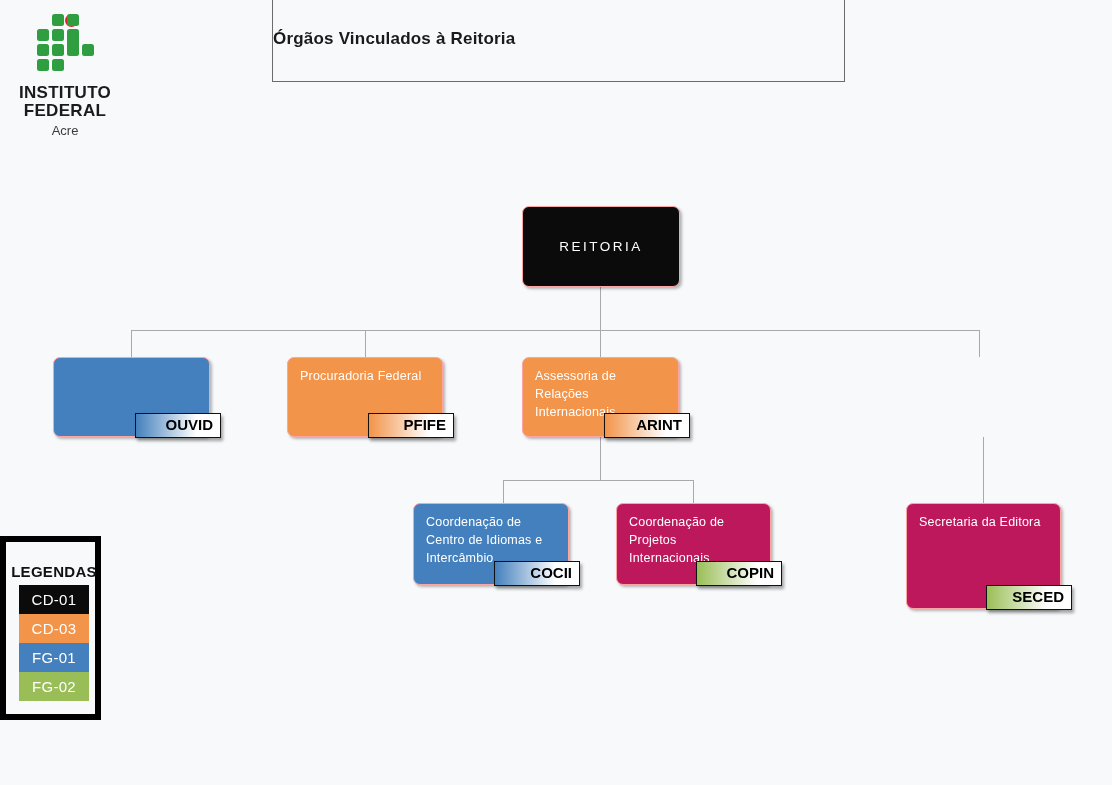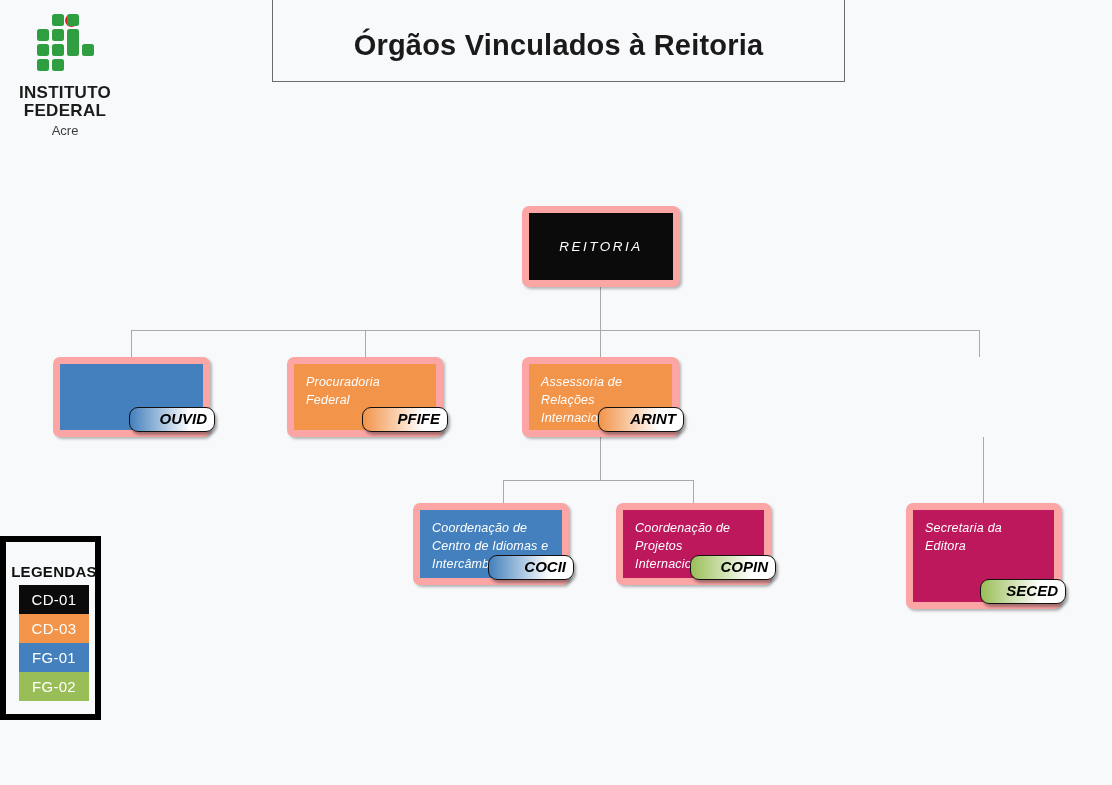--- a/index.html
+++ b/index.html
@@ -15,59 +15,59 @@
   .g-r2c1{left:0;top:15px} .g-r2c2{left:15px;top:15px}
   .g-tall{left:30px;top:15px;height:27px}
   .g-r3c1{left:0;top:30px} .g-r3c2{left:15px;top:30px} .g-r3c4{left:45px;top:30px}
   .g-r4c1{left:0;top:45px} .g-r4c2{left:15px;top:45px}
   .logo-name { font-size:17px; font-weight:700; color:#1b1b1b; line-height:1.03; letter-spacing:0.3px; margin-top:13px; }
   .logo-sub { font-size:13px; color:#3c3c3c; margin-top:4px; }
 
   
   .title-box { position:absolute; left:272px; top:-12px; width:573px; height:94px;
                border:1px solid #6b6b6b; box-sizing:border-box; }
-  .title-text { margin-top:40px; text-align:center; font-size:29px; font-weight:600;
+  .title-text { margin-top:40px; font-size:17px; font-weight:600;
                 color:#1a1a1a; letter-spacing:0.2px; }
 
   
   .line { position:absolute; background:#a9a9a9; }
   .v { width:1px; } .h { height:1px; }
   .ln-root  { left:600px; top:287px; height:70px; }
   .ln-h1    { left:131px; top:330px; width:848px; }
   .ln-d1    { left:131px; top:330px; height:27px; }
   .ln-d2    { left:365px; top:330px; height:27px; }
   .ln-d3    { left:979px; top:330px; height:27px; }
   .ln-arint { left:600px; top:437px; height:43px; }
   .ln-h2    { left:503px; top:480px; width:190px; }
   .ln-d5    { left:503px; top:480px; height:23px; }
   .ln-d6    { left:693px; top:480px; height:23px; }
   .ln-edit  { left:983px; top:437px; height:66px; }
 
   
-  .box { position:absolute; border:7px solid #fca5a5; border-radius:7px; box-sizing:border-box;
-         box-shadow:2px 2px 3px rgba(0,0,0,0.28);font-style:italic; }
+  .box { position:absolute; border:1px solid #fca5a5; border-radius:7px; box-sizing:border-box;
+         box-shadow:2px 2px 3px rgba(0,0,0,0.28); }
   .box-label { color:#fff; font-size:12.5px; line-height:1.42; padding:10px 12px 0 12px; letter-spacing:0.2px; }
   .c-black  { background:#0b0b0b; }
   .c-blue   { background:#4480bd; }
   .c-orange { background:#f2944a; }
   .c-green  { background:#be185d; }
 
   .b-reitoria { left:522px; top:206px; width:158px; height:81px; display:flex; align-items:center; justify-content:center; }
   .b-reitoria .box-label { padding:0; font-size:13.5px; letter-spacing:2.5px; }
   .b-ouvid  { left:53px;  top:357px; width:157px; height:80px; }
   .b-pfife  { left:287px; top:357px; width:156px; height:80px; }
   .b-arint  { left:522px; top:357px; width:157px; height:80px; }
   .b-edifac { left:906px; top:357px; width:155px; height:80px; }
   .b-cocii  { left:413px; top:503px; width:156px; height:82px; }
   .b-copin  { left:616px; top:503px; width:155px; height:82px; }
   .b-seced  { left:906px; top:503px; width:155px; height:106px; }
 
   
   .tag { position:absolute; right:-12px; bottom:-2px; width:86px; height:25px;
-         border:1.4px solid #111; border-radius:9px; box-sizing:border-box;
+         border:1.4px solid #111; border-radius:0; box-sizing:border-box;
          text-align:right; padding-right:7px; font-size:15px; font-weight:600; color:#000;
          line-height:22px; box-shadow:2px 3px 3px rgba(0,0,0,0.35); background:#fff; }
   .c-blue   .tag { background:linear-gradient(90deg,#4480bd 0%,#ffffff 72%); }
   .c-orange .tag { background:linear-gradient(90deg,#f2944a 0%,#ffffff 72%); }
   .c-green  .tag { background:linear-gradient(90deg,#9abe57 0%,#ffffff 72%); }
 
   
   .legend { position:absolute; left:0px; top:536px; width:101px; height:184px;
             border:6px solid #000000; box-sizing:border-box; }
   .legend-title { margin-top:21px; width:96px; text-align:center; font-size:15px;

